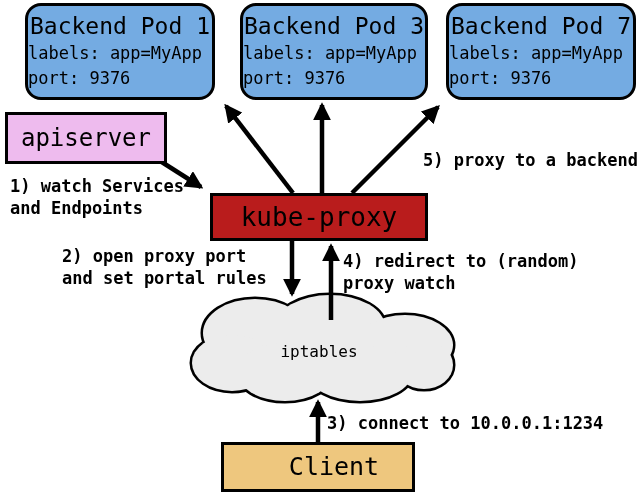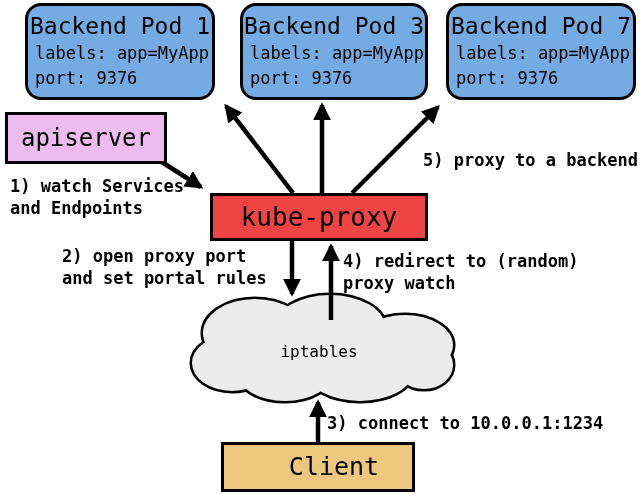--- a/index.html
+++ b/index.html
@@ -10,21 +10,21 @@
     font-family: "DejaVu Sans Mono", "Liberation Mono", monospace;
     color: #000;
     overflow: hidden;
   }
   #arrow-layer { position: absolute; left: 0; top: 0; width: 640px; height: 494px; }
 
   .box { position: absolute; box-sizing: border-box; border: 3px solid #000; }
 
   .pod { top: 3px; width: 190px; height: 97px; border-radius: 16px; }
   .pod-title { font-size: 23px; line-height: 28px; padding-top: 6px; text-align: center; white-space: nowrap; }
-  .pod-line { font-size: 17px; line-height: 26px; padding-left: 7px; white-space: nowrap; }
+  .pod-line { font-size: 17px; line-height: 26px; white-space: nowrap; }
   .pod-line.port { line-height: 24px; }
   #pod1 { left: 25px; }
   #pod2 { left: 240px; width: 188px; }
   #pod3 { left: 446px; }
 
   #apiserver { left: 5px; top: 112px; width: 162px; height: 52px;
                font-size: 24px; line-height: 46px; text-align: center; }
   #kubeproxy { left: 210px; top: 193px; width: 218px; height: 48px;
                font-size: 26px; line-height: 42px; text-align: center; }
   #client    { left: 221px; top: 442px; width: 194px; height: 50px;
@@ -94,21 +94,21 @@
     <div class="pod-line">labels: app=MyApp</div>
     <div class="pod-line port">port: 9376</div>
   </div>
   <div class="box pod" id="pod3" style="background-color: rgb(116, 171, 226);">
     <div class="pod-title">Backend Pod 7</div>
     <div class="pod-line">labels: app=MyApp</div>
     <div class="pod-line port">port: 9376</div>
   </div>
 
   <div class="box" id="apiserver" style="background-color: rgb(238, 187, 238);">apiserver</div>
-  <div class="box" id="kubeproxy" style="background-color: #ef4444;">kube-proxy</div>
+  <div class="box" id="kubeproxy" style="background-color: #b91c1c;">kube-proxy</div>
   <div class="box" id="client" style="background-color: rgb(238, 199, 126);">Client</div>
 
   <div id="iptables-label">iptables</div>
 
   <div class="note" id="note1">
     <div>1) watch Services</div>
     <div>and Endpoints</div>
   </div>
   <div class="note" id="note2">
     <div>2) open proxy port</div>

